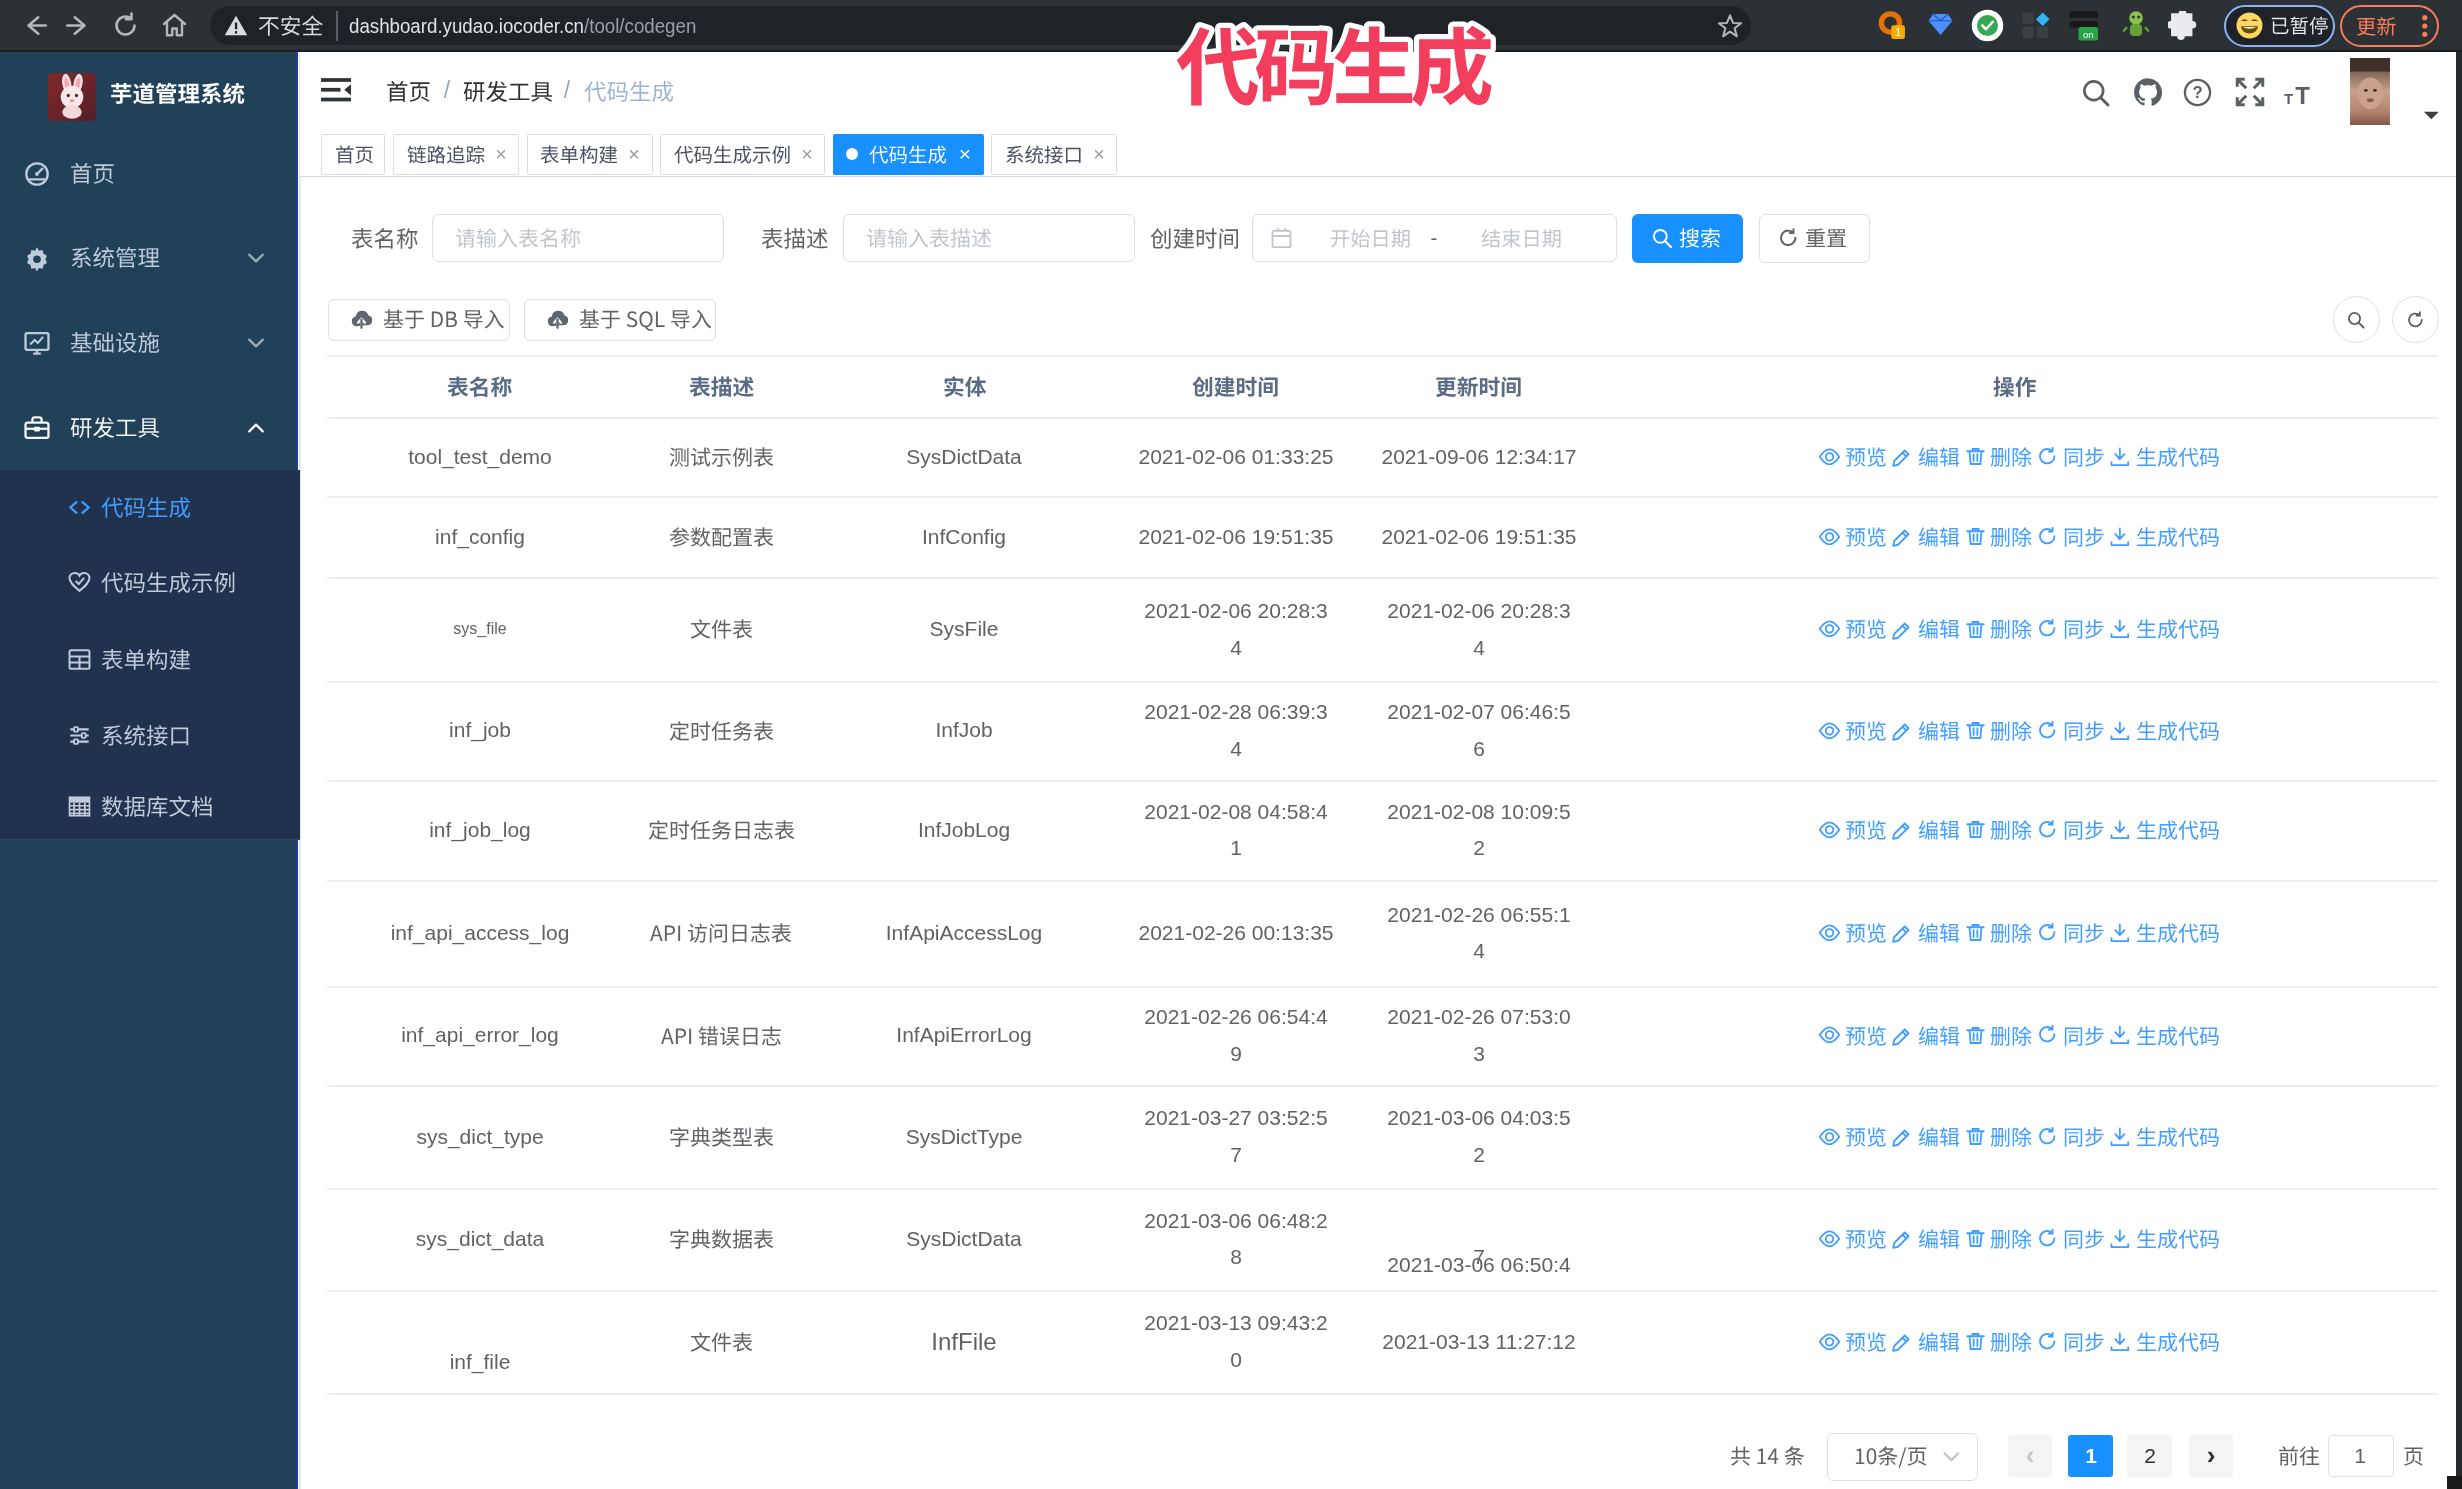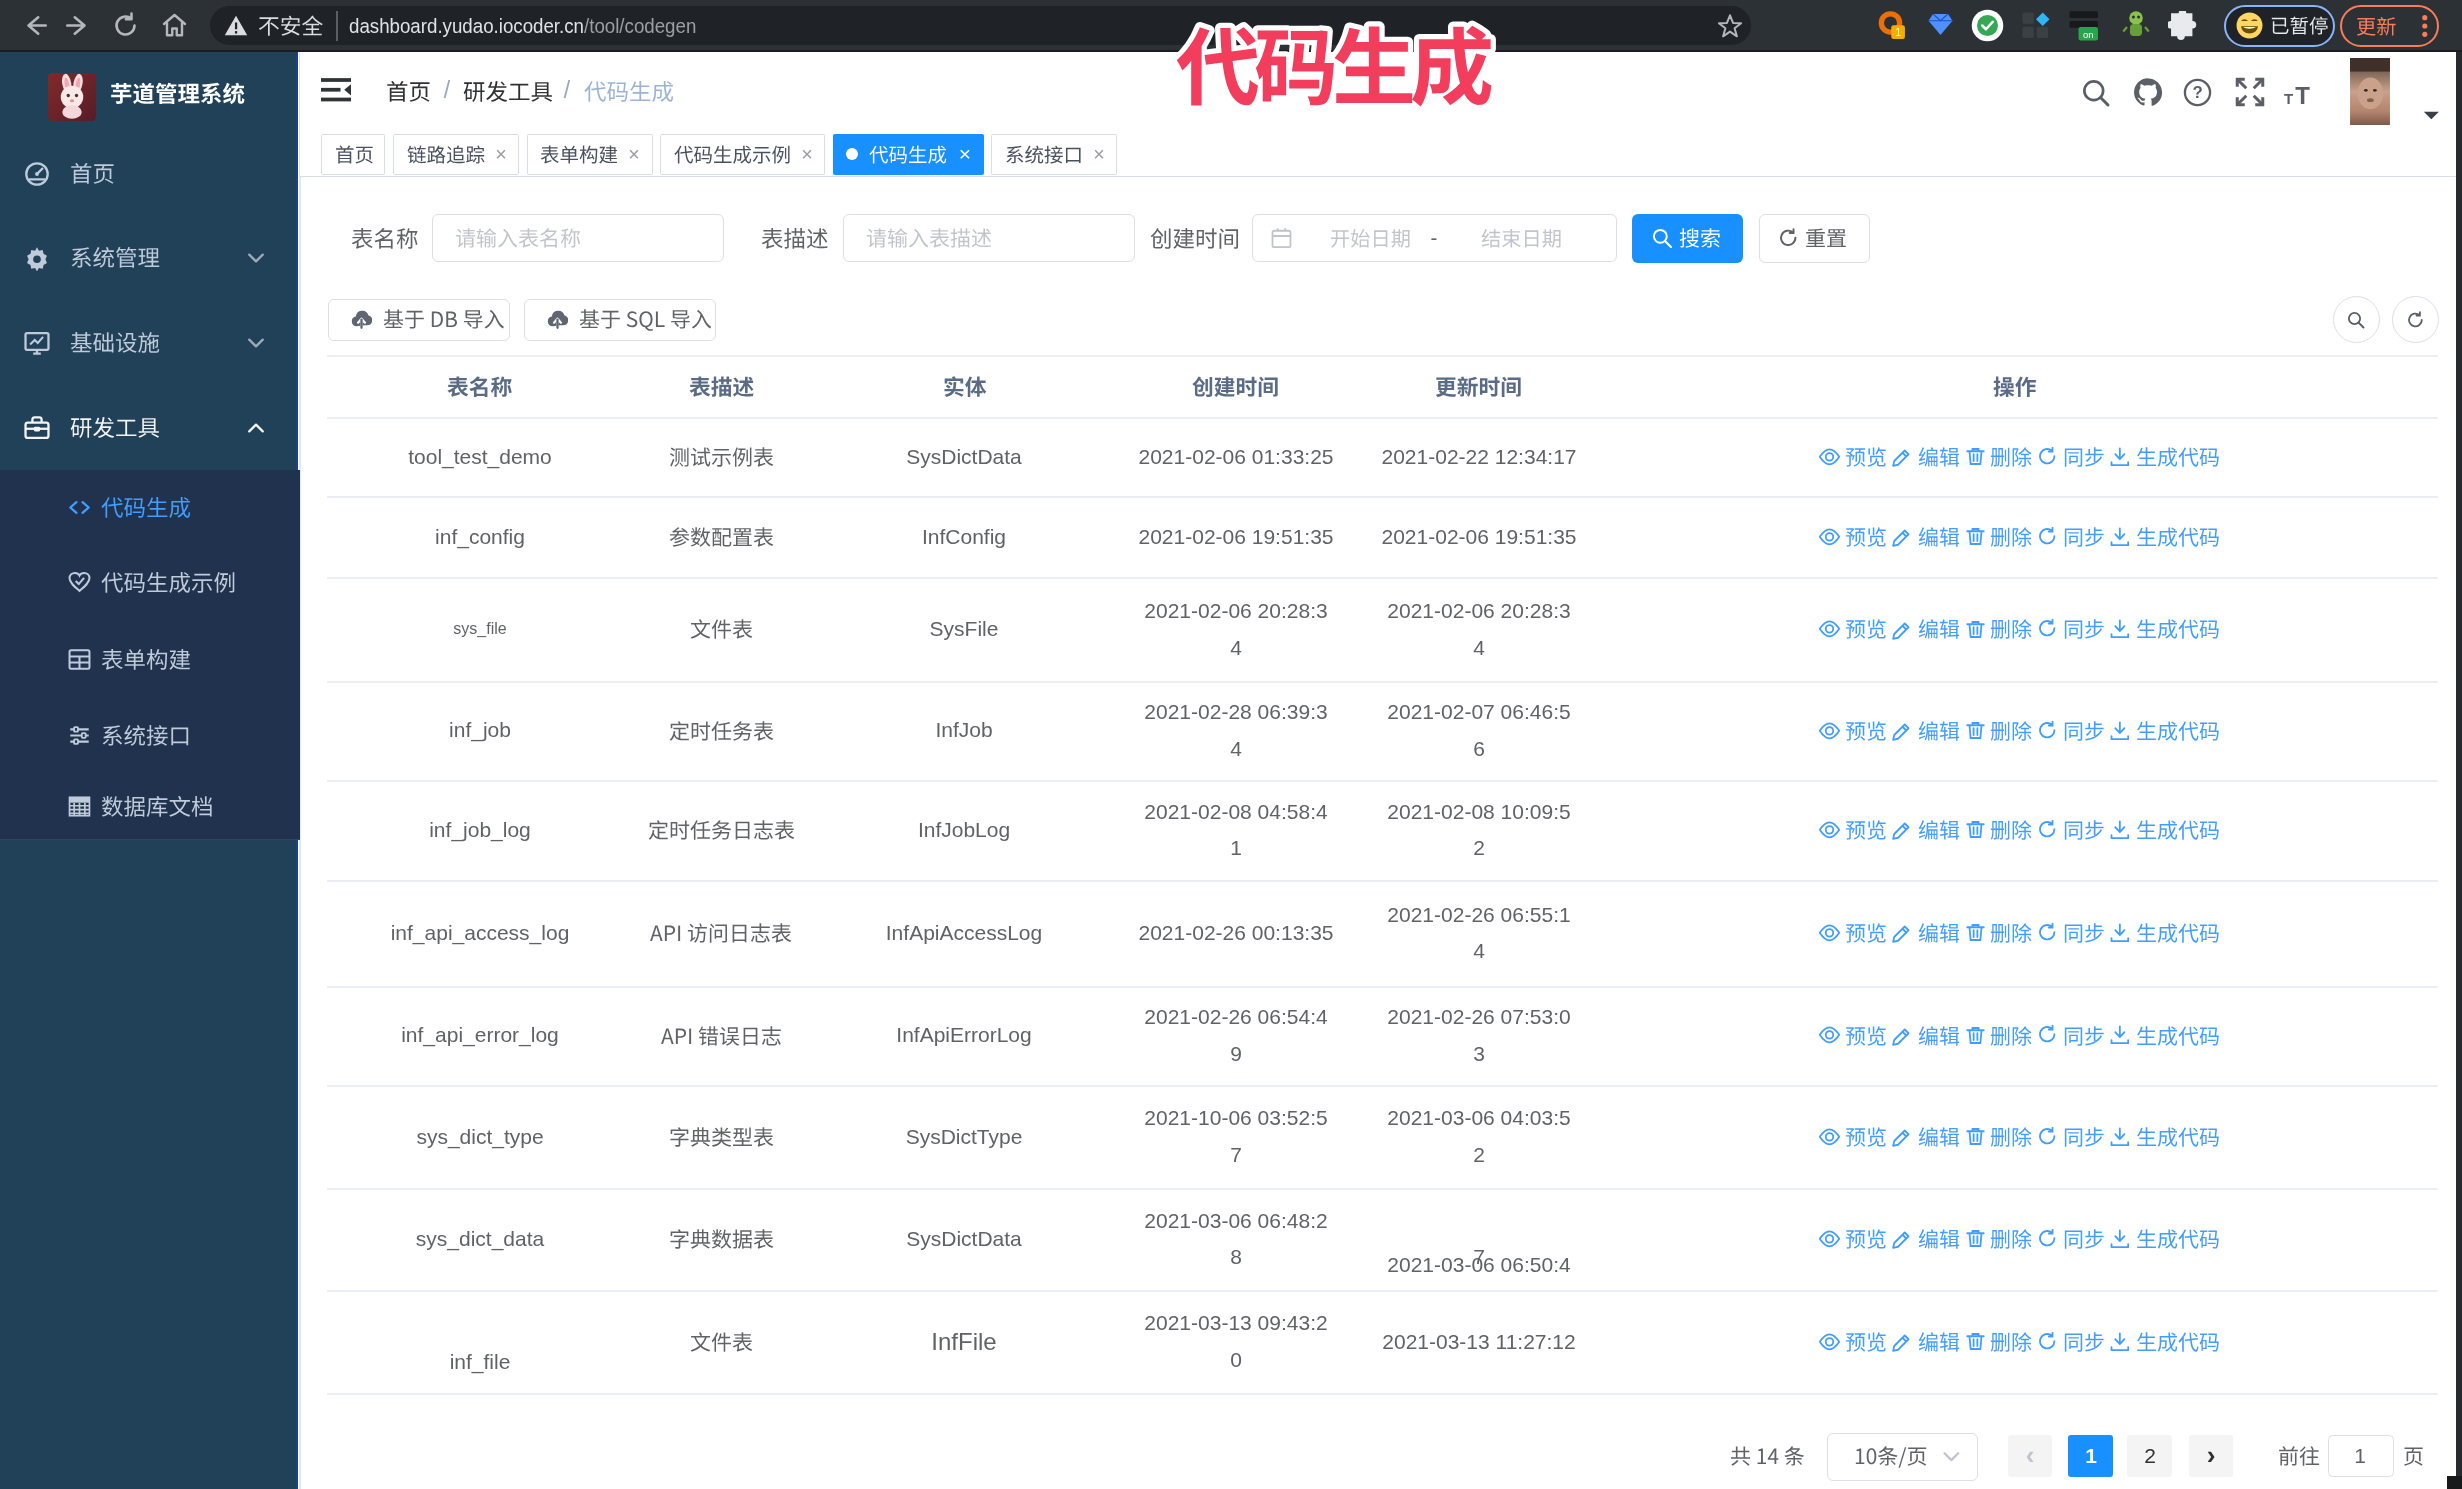--- a/index.html
+++ b/index.html
@@ -709,21 +709,21 @@
       <g fill="#606266" transform="scale(0.028000,-0.028000)">
         <use href="#gr6D4B"></use>
         <use href="#gr8BD5" x="1000"></use>
         <use href="#gr793A" x="2000"></use>
         <use href="#gr4F8B" x="3000"></use>
         <use href="#gr8868" x="4000"></use>
       </g>
     </svg>
     <div class="ab" style="left:964px;transform:translateX(-50%);top:444px;font-size:21px;line-height:26px;color:#606266;font-weight:400;letter-spacing:0px;white-space:nowrap;">SysDictData</div>
     <div class="ab" style="left:1236px;transform:translateX(-50%);top:444px;font-size:21px;line-height:26px;color:#606266;font-weight:400;letter-spacing:0px;white-space:nowrap;">2021-02-06 01:33:25</div>
-    <div class="ab" style="left:1479px;transform:translateX(-50%);top:444px;font-size:21px;line-height:26px;color:#606266;font-weight:400;letter-spacing:0px;white-space:nowrap;">2021-02-22 12:34:17</div>
+    <div class="ab" style="left:1479px;transform:translateX(-50%);top:444px;font-size:21px;line-height:26px;color:#606266;font-weight:400;letter-spacing:0px;white-space:nowrap;">2021-09-06 12:34:17</div>
     <svg class="ab" style="left:1819px;top:447px;" width="21" height="19.7" viewBox="0 0 28 26">
       <path d="M1 13 C6 5.5 10 3 14 3 s8 2.5 13 10 C22 20.5 18 23 14 23 S6 20.5 1 13 Z" stroke="#419eff" stroke-width="2.4" fill="none"></path>
       <circle cx="14" cy="13" r="5" stroke="#419eff" stroke-width="2.4" fill="none"></circle>
     </svg>
     <svg style="position:absolute;left:1845px;top:465px;width:1.5px;height:1.5px;overflow:visible;" viewBox="0 0 2 2" width="1.5" height="1.5">
       <g fill="#419eff" transform="scale(0.028000,-0.028000)">
         <use href="#gr9884"></use>
         <use href="#gr89C8" x="1000"></use>
       </g>
     </svg>
@@ -1165,21 +1165,21 @@
     <svg style="position:absolute;left:669px;top:1145px;width:1.5px;height:1.5px;overflow:visible;" viewBox="0 0 2 2" width="1.5" height="1.5">
       <g fill="#606266" transform="scale(0.028000,-0.028000)">
         <use href="#gr5B57"></use>
         <use href="#gr5178" x="1000"></use>
         <use href="#gr7C7B" x="2000"></use>
         <use href="#gr578B" x="3000"></use>
         <use href="#gr8868" x="4000"></use>
       </g>
     </svg>
     <div class="ab" style="left:964px;transform:translateX(-50%);top:1124px;font-size:21px;line-height:26px;color:#606266;font-weight:400;letter-spacing:0px;white-space:nowrap;">SysDictType</div>
-    <div class="ab" style="left:1236px;transform:translateX(-50%);top:1105px;font-size:21px;line-height:26px;color:#606266;font-weight:400;letter-spacing:0px;white-space:nowrap;">2021-10-06 03:52:5</div>
+    <div class="ab" style="left:1236px;transform:translateX(-50%);top:1105px;font-size:21px;line-height:26px;color:#606266;font-weight:400;letter-spacing:0px;white-space:nowrap;">2021-03-27 03:52:5</div>
     <div class="ab" style="left:1236px;transform:translateX(-50%);top:1142px;font-size:21px;line-height:26px;color:#606266;font-weight:400;letter-spacing:0px;white-space:nowrap;">7</div>
     <div class="ab" style="left:1479px;transform:translateX(-50%);top:1105px;font-size:21px;line-height:26px;color:#606266;font-weight:400;letter-spacing:0px;white-space:nowrap;">2021-03-06 04:03:5</div>
     <div class="ab" style="left:1479px;transform:translateX(-50%);top:1142px;font-size:21px;line-height:26px;color:#606266;font-weight:400;letter-spacing:0px;white-space:nowrap;">2</div>
     <svg class="ab" style="left:1819px;top:1127px;" width="21" height="19.7" viewBox="0 0 28 26">
       <path d="M1 13 C6 5.5 10 3 14 3 s8 2.5 13 10 C22 20.5 18 23 14 23 S6 20.5 1 13 Z" stroke="#419eff" stroke-width="2.4" fill="none"></path>
       <circle cx="14" cy="13" r="5" stroke="#419eff" stroke-width="2.4" fill="none"></circle>
     </svg>
     <svg style="position:absolute;left:1845px;top:1145px;width:1.5px;height:1.5px;overflow:visible;" viewBox="0 0 2 2" width="1.5" height="1.5">
       <g fill="#419eff" transform="scale(0.028000,-0.028000)">
         <use href="#gr9884"></use>

